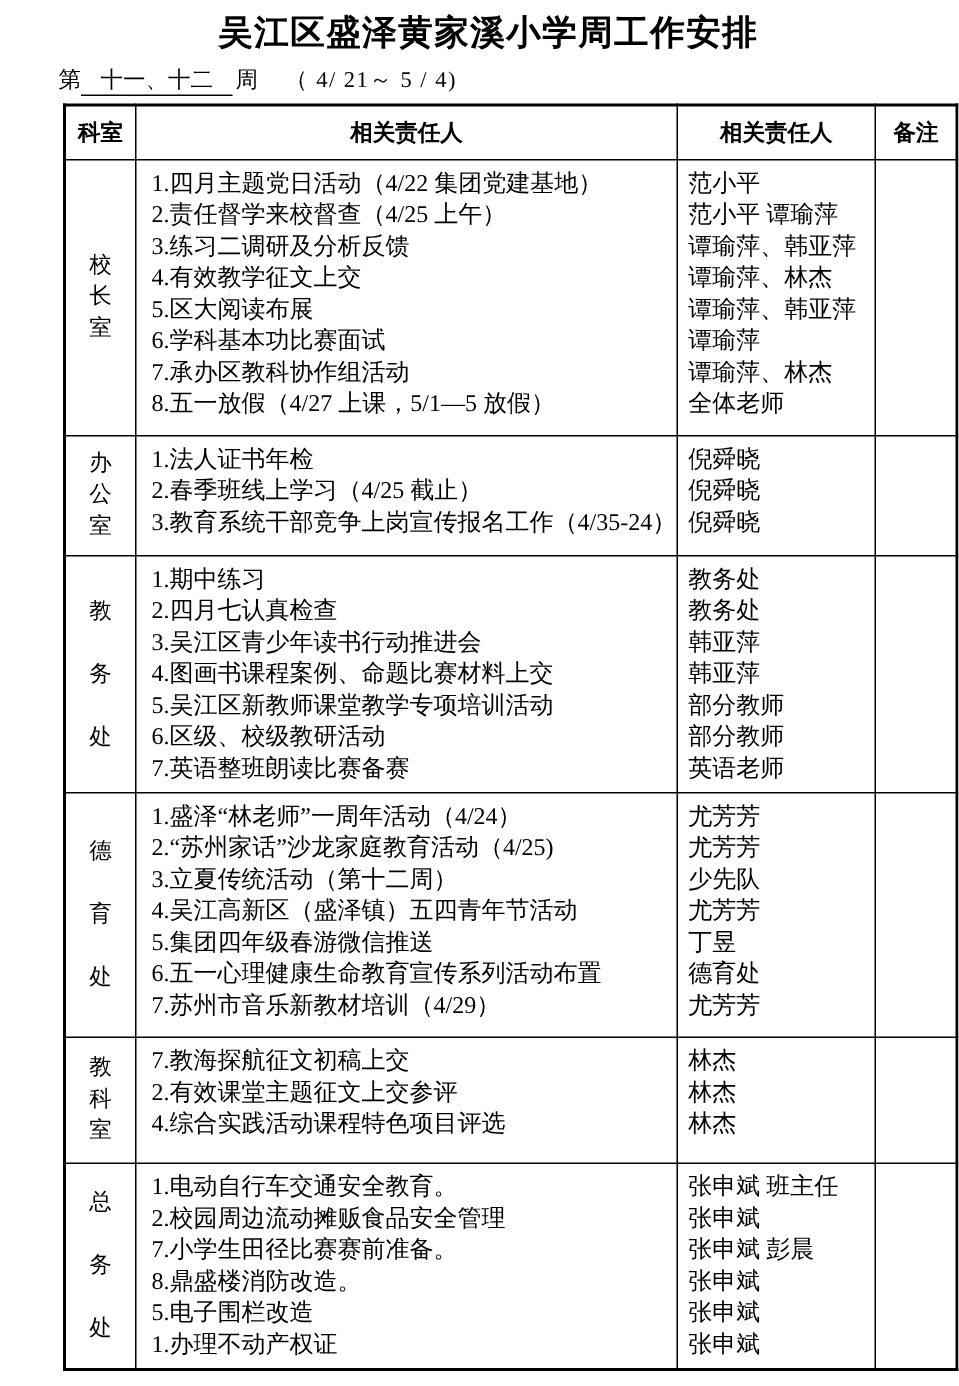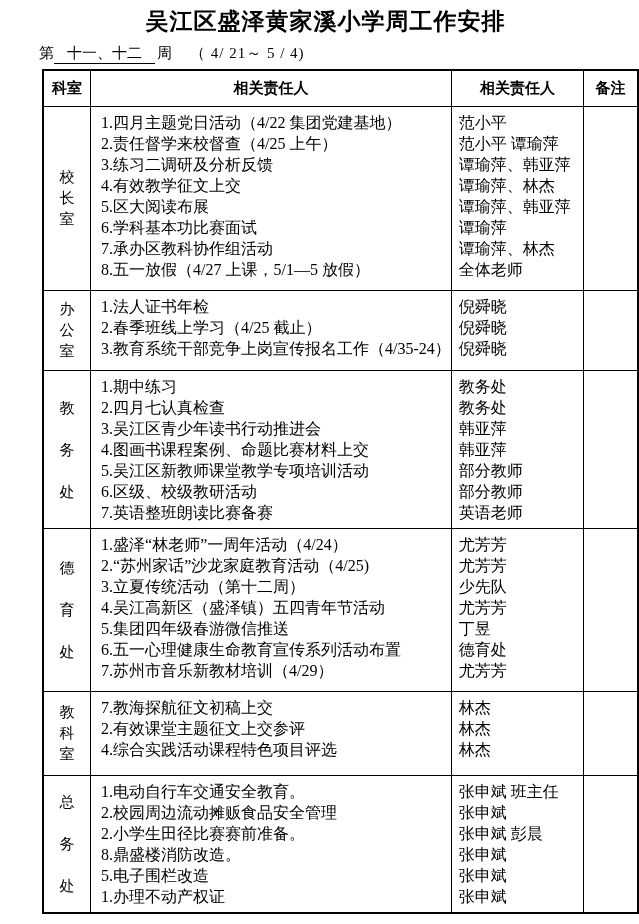--- a/index.html
+++ b/index.html
@@ -229,21 +229,21 @@
       <td class="dept-cell">
         <div class="dept-name">
               <div class="dc">总</div>
               <div class="dc">务</div>
               <div class="dc">处</div>
             </div>
       </td>
       <td class="items-cell">
         <div class="line">1.电动自行车交通安全教育。</div>
         <div class="line">2.校园周边流动摊贩食品安全管理</div>
-        <div class="line">2.小学生田径比赛赛前准备。</div>
+        <div class="line">7.小学生田径比赛赛前准备。</div>
         <div class="line">8.鼎盛楼消防改造。</div>
         <div class="line">5.电子围栏改造</div>
         <div class="line">1.办理不动产权证</div>
       </td>
       <td class="persons-cell">
         <div class="line">张申斌 班主任</div>
         <div class="line">张申斌</div>
         <div class="line">张申斌 彭晨</div>
         <div class="line">张申斌</div>
         <div class="line">张申斌</div>

